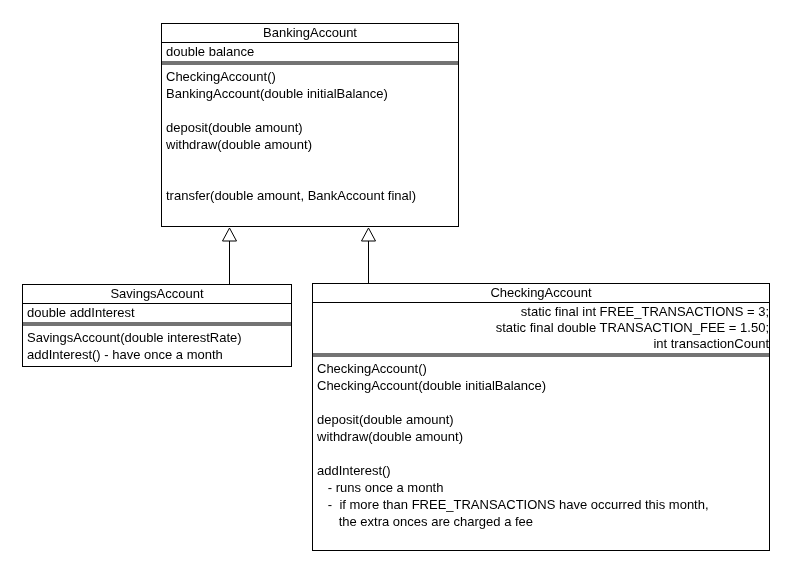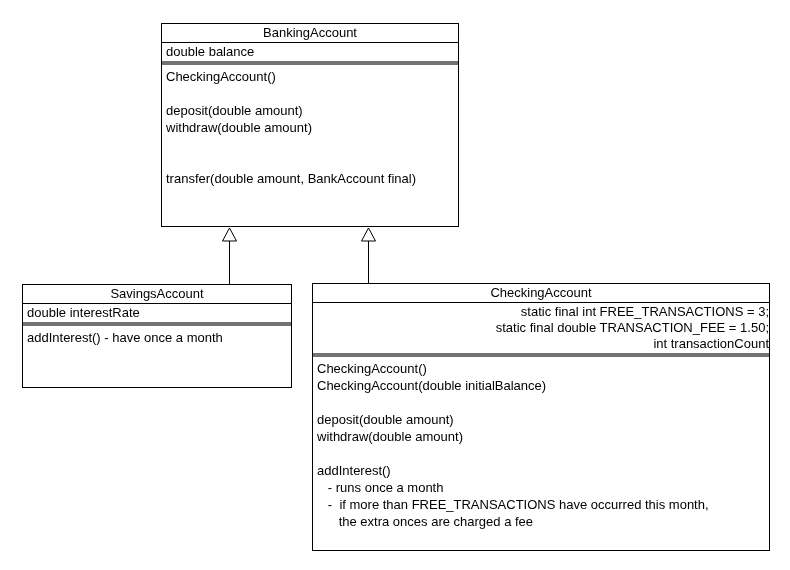--- a/index.html
+++ b/index.html
@@ -80,35 +80,37 @@
     </g>
   </svg>
 
   <div class="uml-class" style="left:161px; top:23px; width:298px; height:204px;">
     <div class="uml-title">BankingAccount</div>
     <div class="uml-attrs">
       <div class="line">double balance</div>
     </div>
     <div class="uml-methods">
       <div class="line">CheckingAccount()</div>
+      <div class="line">BankingAccount(double initialBalance)</div>
       <div class="line"></div>
       <div class="line">deposit(double amount)</div>
       <div class="line">withdraw(double amount)</div>
       <div class="line"></div>
       <div class="line"></div>
       <div class="line">transfer(double amount, BankAccount final)</div>
     </div>
   </div>
 
-  <div class="uml-class" style="left:22px; top:284px; width:270px; height:104px;">
+  <div class="uml-class" style="left:22px; top:284px; width:270px; height:83px;">
     <div class="uml-title">SavingsAccount</div>
     <div class="uml-attrs">
-      <div class="line">double interestRate</div>
+      <div class="line">double addInterest</div>
     </div>
     <div class="uml-methods">
+      <div class="line">SavingsAccount(double interestRate)</div>
       <div class="line">addInterest() - have once a month</div>
     </div>
   </div>
 
   <div class="uml-class" style="left:312px; top:283px; width:458px; height:268px;">
     <div class="uml-title">CheckingAccount</div>
     <div class="uml-attrs" style="padding-top:1px;">
       <div class="attr-line">static final int FREE_TRANSACTIONS = 3;</div>
       <div class="attr-line">static final double TRANSACTION_FEE = 1.50;</div>
       <div class="attr-line">int transactionCount</div>

